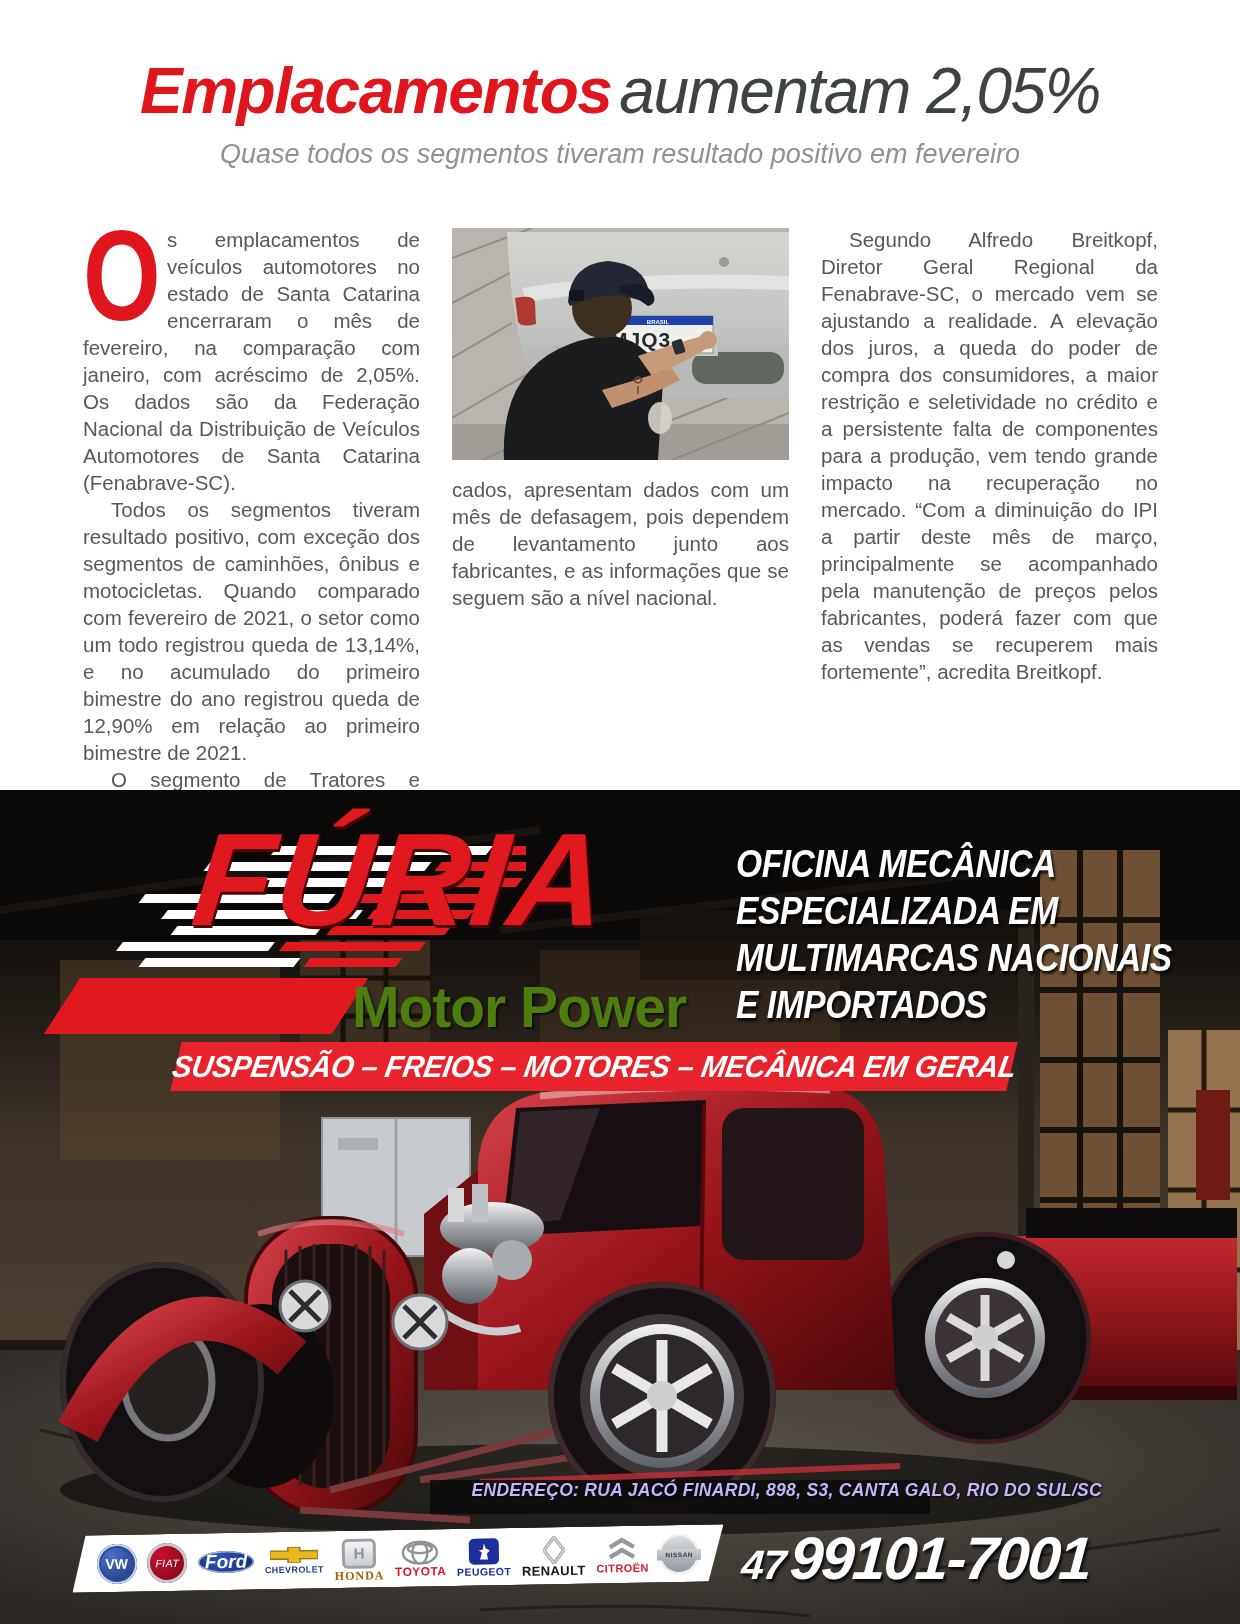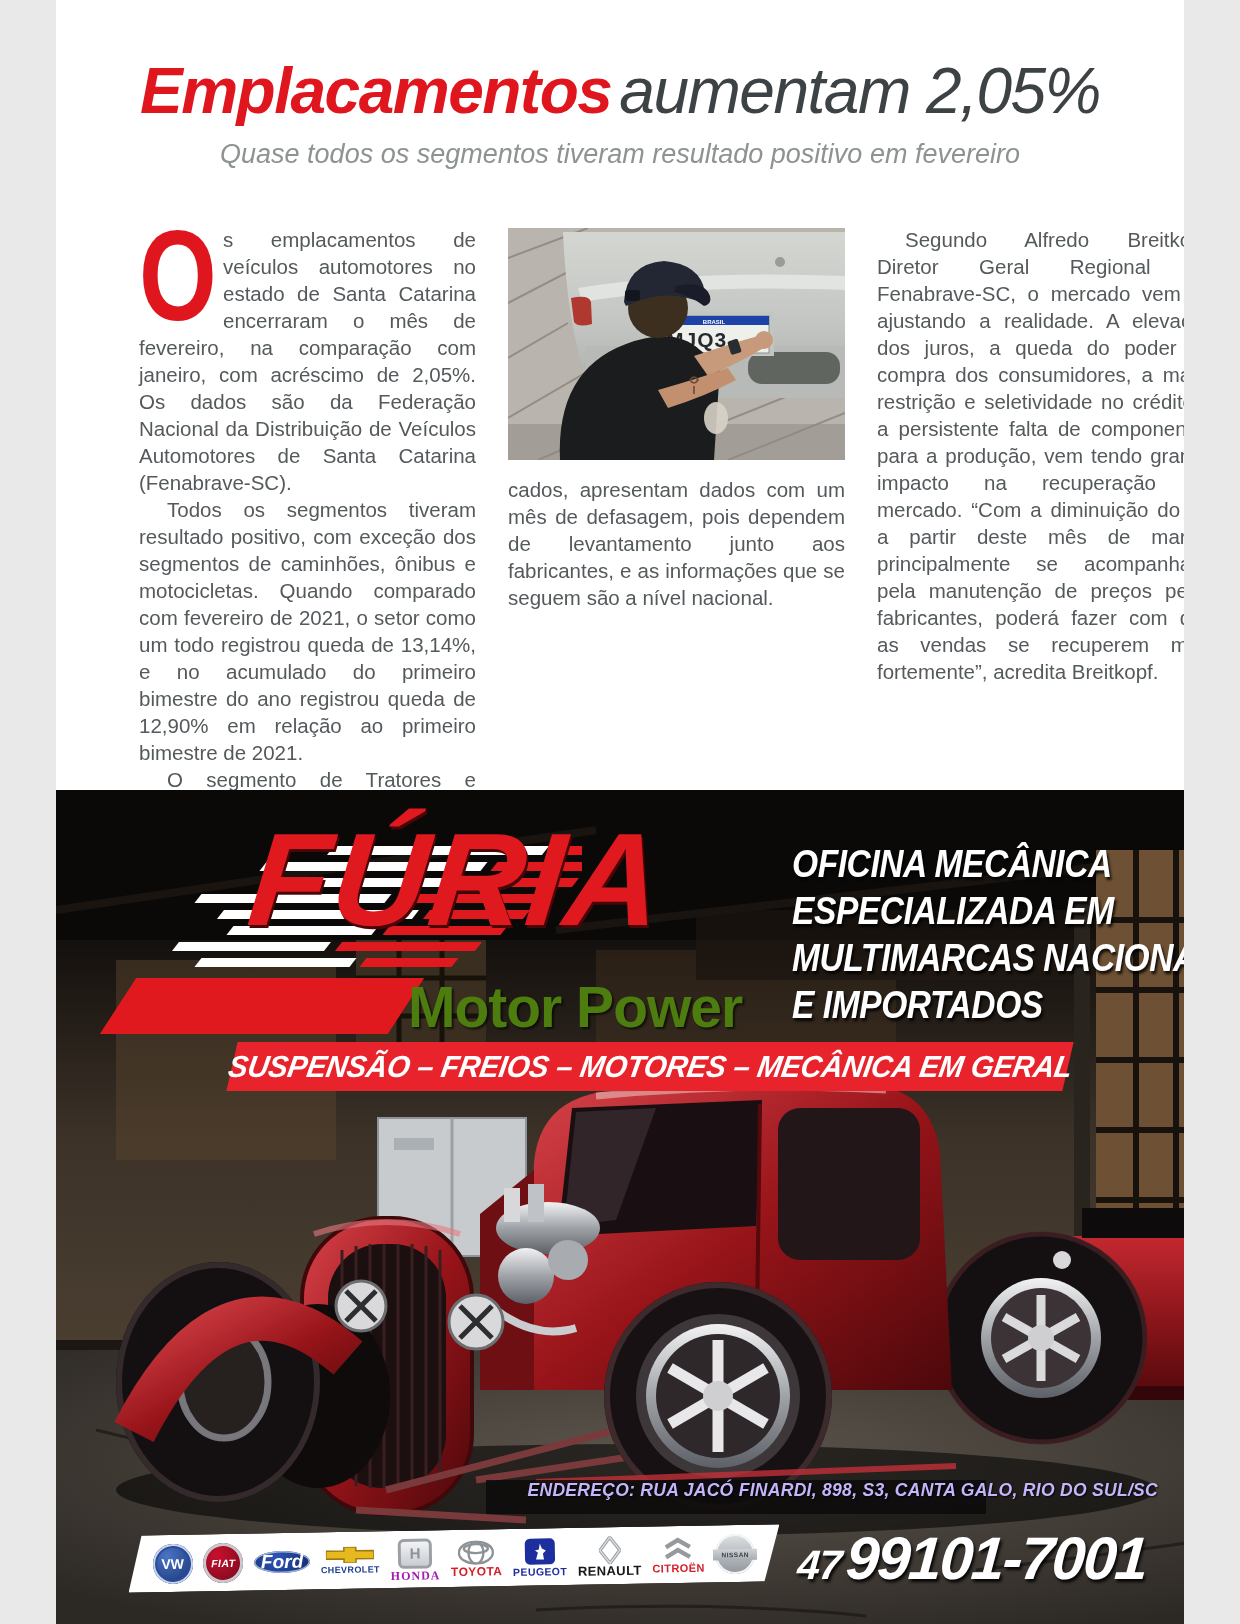--- a/index.html
+++ b/index.html
@@ -1,16 +1,16 @@
 <!DOCTYPE html>
 <html><head>
 <meta charset="utf-8">
 <style>
   html,body{margin:0;padding:0;background:#e9e9e9;}
-  .page{position:relative;width:1128px;height:1624px;margin:0 auto;background:#fff;
+  .page{position:relative;width:1240px;height:1624px;margin:0 auto;background:#fff;
         font-family:"Liberation Sans",sans-serif;overflow:hidden;}
 
   
   .masthead{position:absolute;left:0;top:58px;width:100%;text-align:center;}
   .headline{margin:0;font-size:64px;font-style:italic;letter-spacing:-1.5px;line-height:1.05;white-space:nowrap;}
   .hl-red{color:#e0161f;font-weight:700;}
   .hl-dark{color:#3d4345;font-weight:400;margin-left:8px;}
   .subtitle{margin:14px 0 0 0;font-size:27px;font-style:italic;color:#8d9293;font-weight:400;}
 
   
@@ -47,21 +47,21 @@
 
   .strip{left:72px;top:740px;width:652px;height:57px;background:#fff;transform:rotate(-1deg);
          clip-path:polygon(14px 0,100% 0,calc(100% - 16px) 100%,0 100%);
          display:flex;align-items:center;justify-content:space-evenly;padding:0 14px;box-sizing:border-box;}
   .brand{display:flex;flex-direction:column;align-items:center;justify-content:center;gap:2px;}
   .brand .lbl{font-size:9px;font-weight:700;letter-spacing:.4px;line-height:10px;}
   .circ{border-radius:50%;display:flex;align-items:center;justify-content:center;}
   .vw-c{width:40px;height:40px;background:radial-gradient(circle at 35% 30%,#4a74c4,#16306e);
         box-shadow:inset 0 0 0 2px #cdd6e6,inset 0 0 0 4px #274b9e;color:#fff;font-weight:700;font-size:14px;}
   .fiat-c{width:40px;height:40px;background:radial-gradient(circle at 35% 30%,#c8102e,#70081a);
-        box-shadow:inset 0 0 0 3px #c6c9cd;color:#fff;font-weight:700;font-style:italic;font-size:10.5px;letter-spacing:.5px;}
+        box-shadow:inset 0 0 0 3px #c6c9cd;color:#fff;font-weight:400;font-style:italic;font-size:10.5px;letter-spacing:.5px;}
   .ford-c{width:56px;height:22px;border-radius:50%;background:radial-gradient(circle at 40% 30%,#2b55b8,#122a6b);
         box-shadow:inset 0 0 0 1.5px #9fb0d8;display:flex;align-items:center;justify-content:center;
         color:#fff;font-family:Liberation Sans, sans-serif;font-style:italic;font-weight:700;font-size:19px;}
   .honda-c{width:28px;height:24px;border:3px solid #9aa0a5;border-radius:6px;display:flex;align-items:center;
         justify-content:center;color:#8d9398;font-weight:700;font-size:15px;background:linear-gradient(#f2f3f4,#c9cdd1);}
   .nissan-c{width:40px;height:40px;background:linear-gradient(#dfe2e5,#8f969c);box-shadow:inset 0 0 0 2px #f4f5f6;
         position:relative;}
   .nissan-bar{position:absolute;left:-2px;top:15px;width:44px;height:11px;background:linear-gradient(#cfd3d7,#a7adb2);
         display:flex;align-items:center;justify-content:center;font-size:6.5px;font-weight:700;color:#3a3f44;letter-spacing:.5px;}
   .peu-c{width:30px;height:26px;border-radius:5px;background:#1d2f9e;display:flex;align-items:center;justify-content:center;}
@@ -370,21 +370,21 @@
         <div class="ford-c">Ford</div>
       </div>
       <div class="brand">
         <svg width="48" height="16" viewBox="0 0 48 16">
           <polygon points="18,0 30,0 30,4 48,4 48,12 30,12 30,16 18,16 18,12 0,12 0,4 18,4" fill="#e8b820" stroke="#9a7a10" stroke-width="1.5"></polygon>
         </svg>
         <span class="lbl" style="color:#1b3f8f">CHEVROLET</span>
       </div>
       <div class="brand">
         <div class="honda-c">H</div>
-        <span class="lbl" style="color:#a21caf;font-size:12px;font-family:'Liberation Serif',serif;letter-spacing:1px">HONDA</span>
+        <span class="lbl" style="color:#a16207;font-size:12px;font-family:'Liberation Serif',serif;letter-spacing:1px">HONDA</span>
       </div>
       <div class="brand">
         <svg width="36" height="24" viewBox="0 0 36 24">
           <ellipse cx="18" cy="12" rx="17" ry="11" fill="none" stroke="#8d9297" stroke-width="2.4"></ellipse>
           <ellipse cx="18" cy="12" rx="7.5" ry="11" fill="none" stroke="#8d9297" stroke-width="2.4"></ellipse>
           <ellipse cx="18" cy="8" rx="12" ry="4.5" fill="none" stroke="#8d9297" stroke-width="2.4"></ellipse>
         </svg>
         <span class="lbl" style="color:#d5202a;font-size:12px">TOYOTA</span>
       </div>
       <div class="brand">

